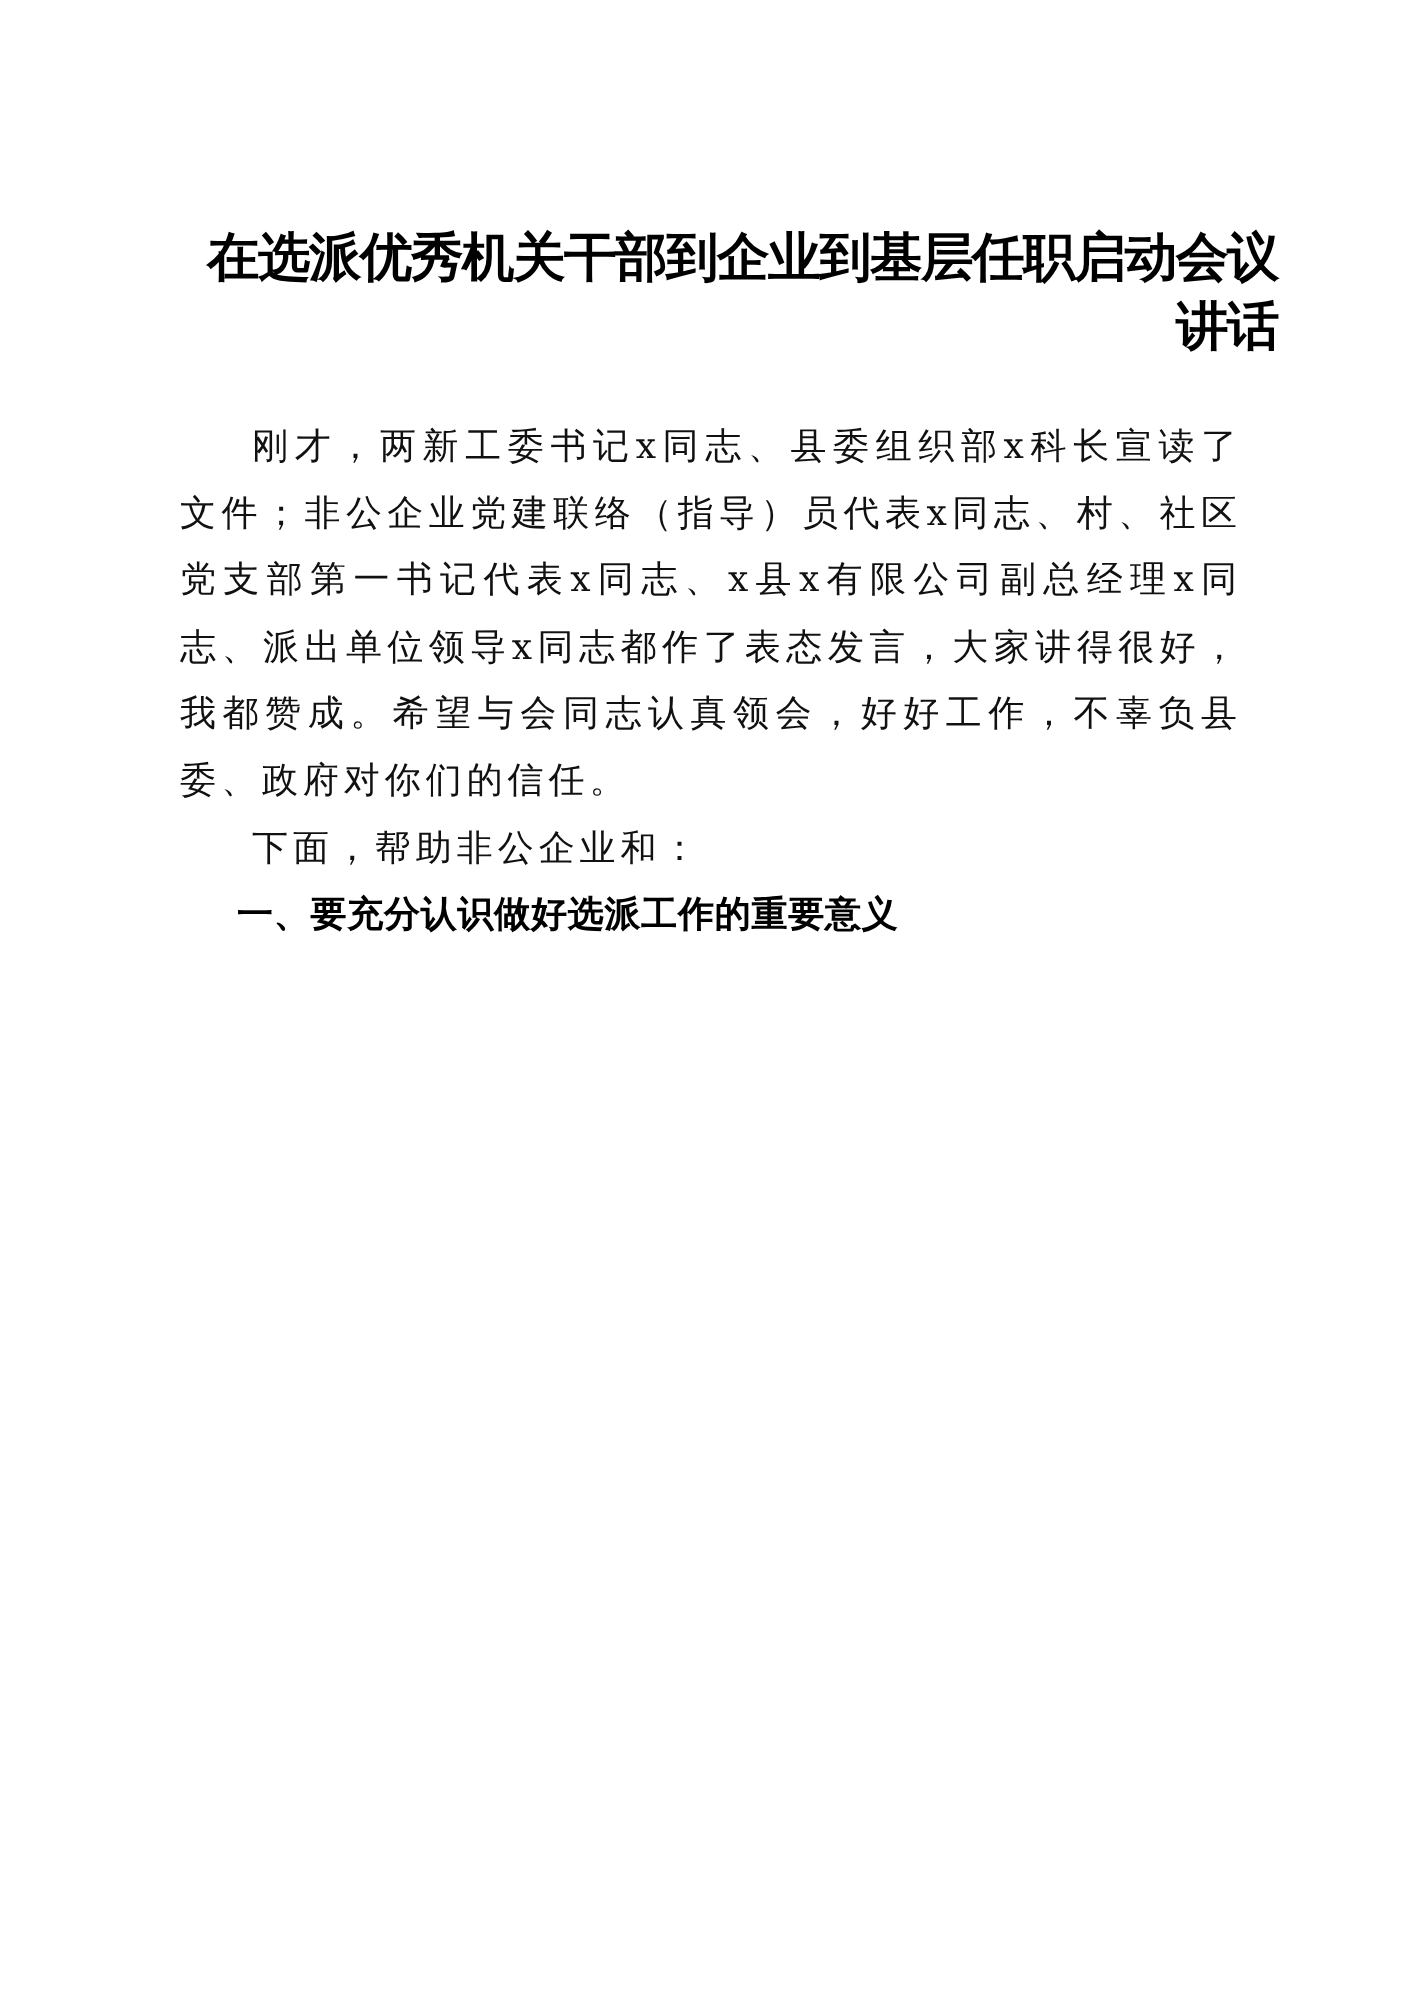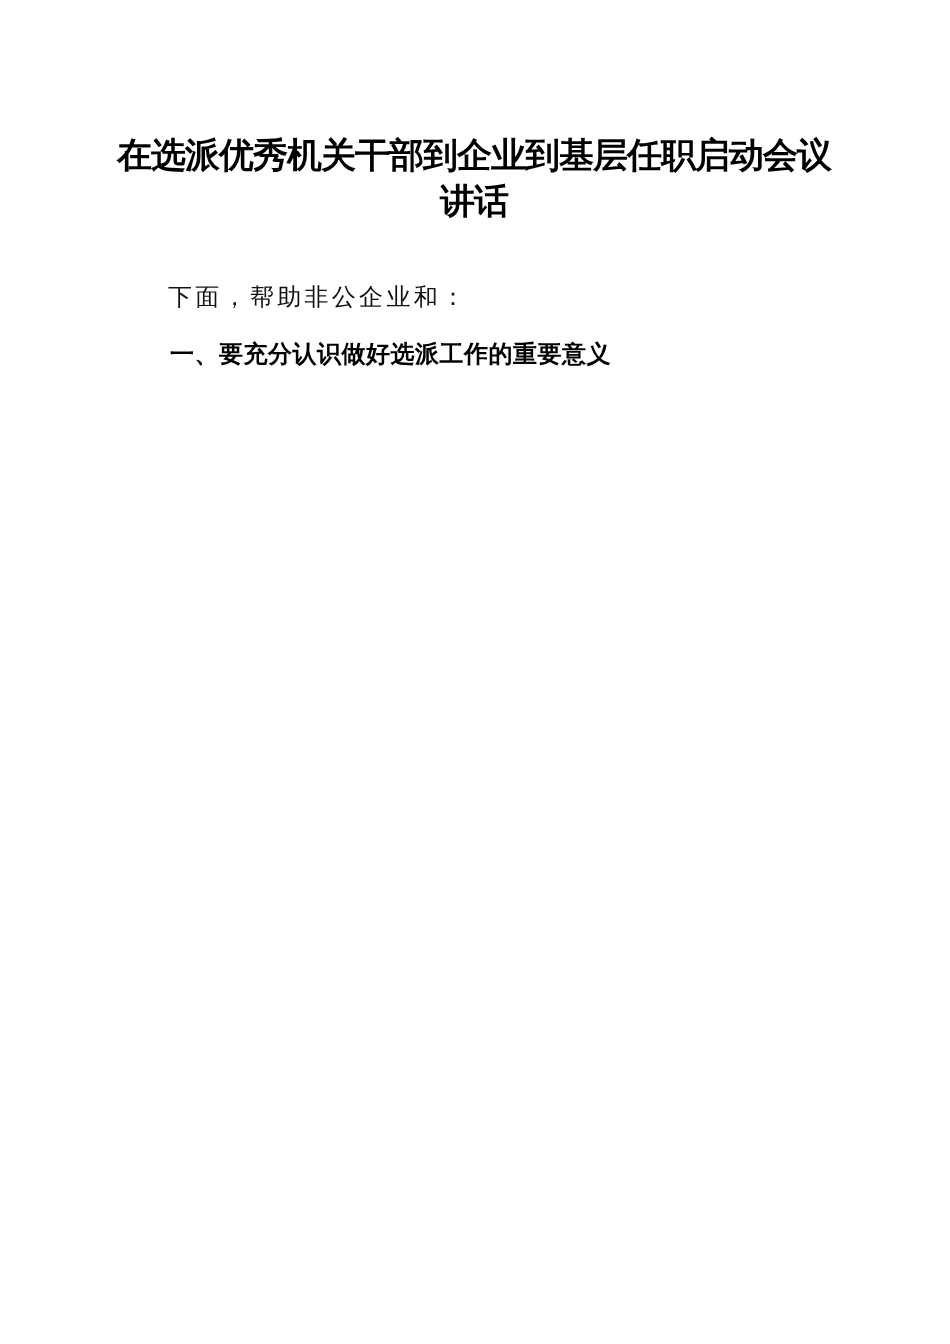--- a/index.html
+++ b/index.html
@@ -15,27 +15,27 @@
       font-family: "DejaVu Serif", "Liberation Serif", serif;
       color: #111111;
     }
     .page {
       position: absolute;
       left: 120px;
       top: 0;
       width: 708px;
     }
     .title {
-      margin: 0;
+      margin: 16px;
       position: absolute;
       top: 133px;
       left: -8px;
       width: 724px;
-      text-align: center;
-      font-family: Liberation Serif, serif;
+      text-align: right;
+      font-family: Liberation Sans, sans-serif;
       font-weight: bold;
       font-size: 35px;
       line-height: 46px;
       letter-spacing: -1px;
       color: #000;
     }
     .body-text {
       position: absolute;
       top: 275px;
       left: 0;
@@ -45,33 +45,34 @@
       margin: 0;
       font-size: 24px;
       line-height: 44.6px;
       letter-spacing: 3.3px;
       text-align: justify;
       text-indent: 48px;
       color: #111;
       font-weight: normal;
     }
     .heading {
-      margin: 12px;
+      margin: 0;
       font-family: "DejaVu Sans", "Liberation Sans", sans-serif;
       font-size: 24px;
       line-height: 44.6px;
       font-weight: bold;
       text-indent: 38px;
       letter-spacing: 0.5px;
       color: #000;
     }
   </style>
 </head>
 <body>
 
 <div class="page">
   <h1 class="title">在选派优秀机关干部到企业到基层任职启动会议讲话</h1>
 
   <div class="body-text">
+    <p class="para">刚才，两新工委书记x同志、县委组织部x科长宣读了文件；非公企业党建联络（指导）员代表x同志、村、社区党支部第一书记代表x同志、x县x有限公司副总经理x同志、派出单位领导x同志都作了表态发言，大家讲得很好，我都赞成。希望与会同志认真领会，好好工作，不辜负县委、政府对你们的信任。</p>
     <p class="para">下面，帮助非公企业和：</p>
     <h2 class="heading">一、要充分认识做好选派工作的重要意义</h2>
   </div>
 </div>
 
 </body></html>

